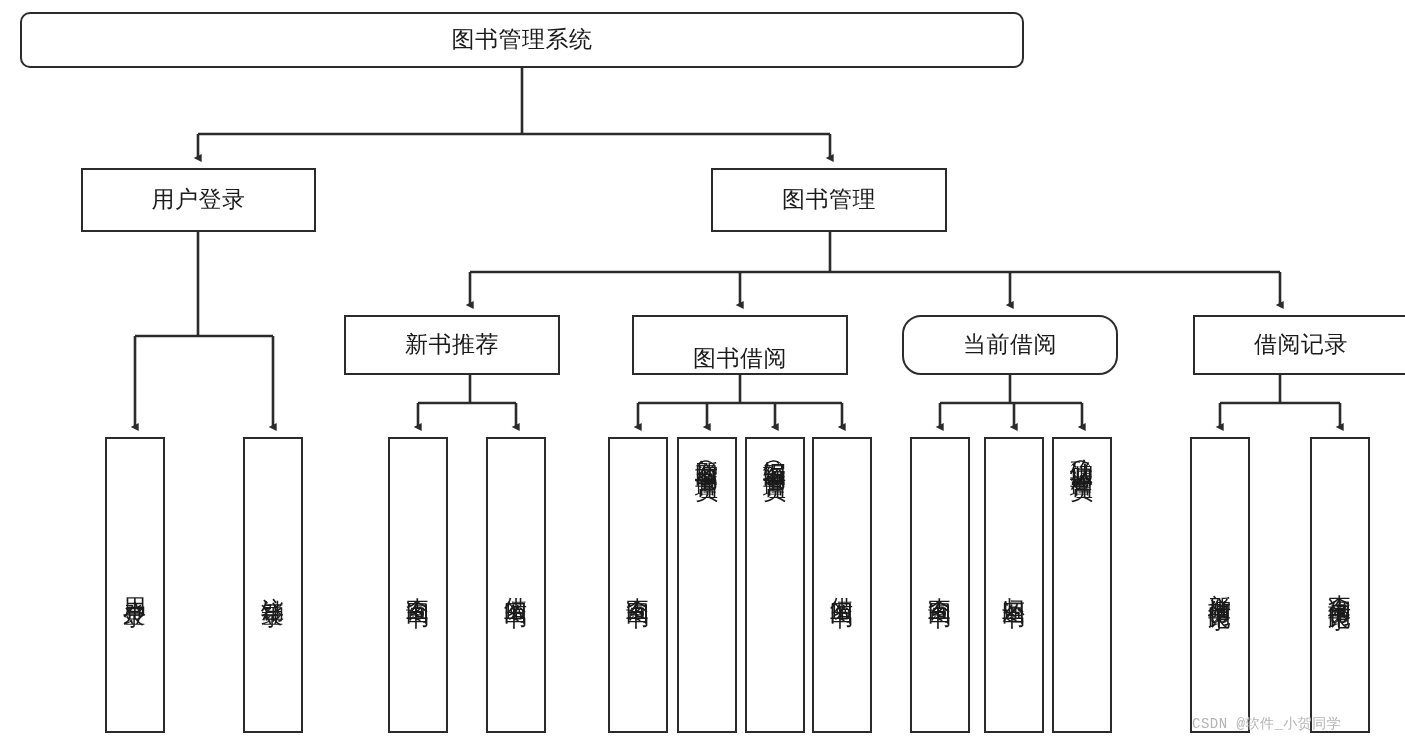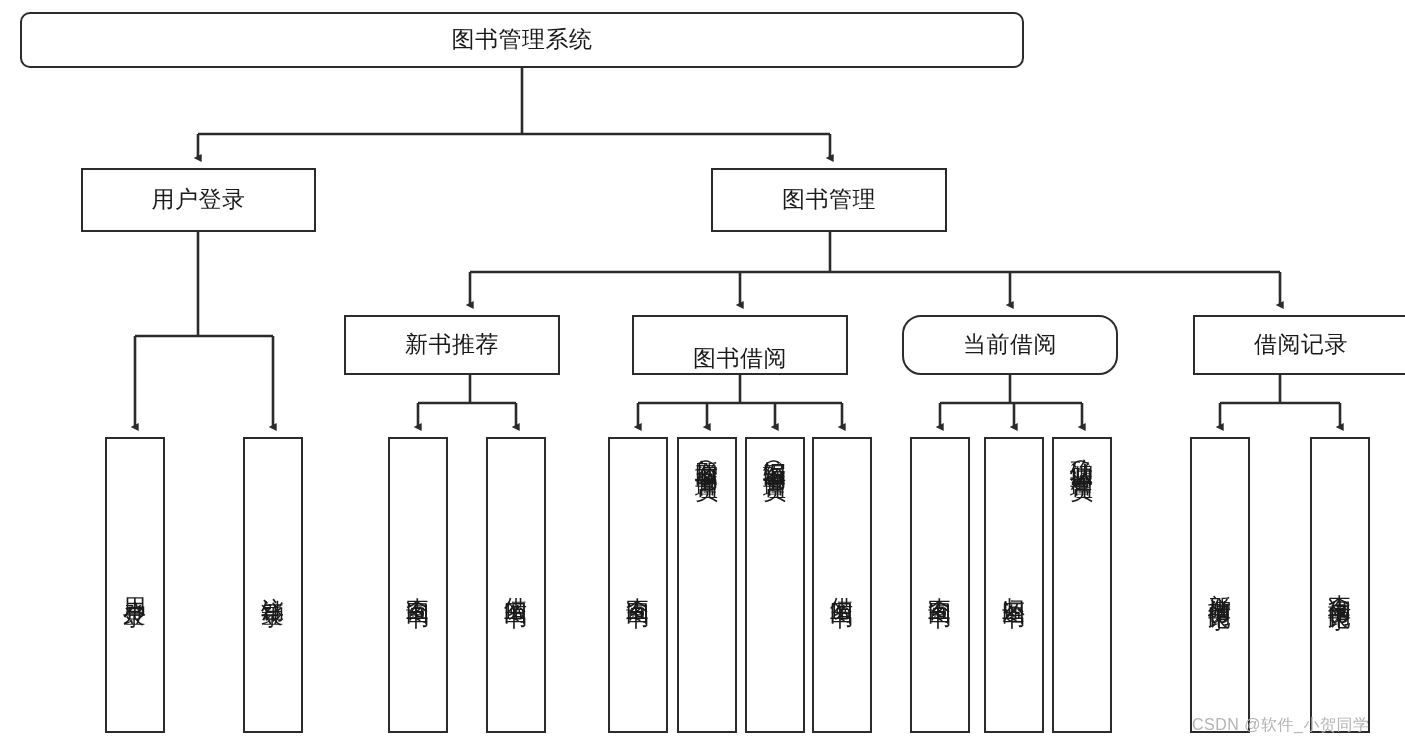--- a/index.html
+++ b/index.html
@@ -48,24 +48,25 @@
     padding-top: 2px;
     padding-bottom: 2px;
     align-items: center;
     justify-content: flex-start;
   }
   .node-v.center-v {
     justify-content: center;
   }
   .watermark {
     position: absolute;
-    font-size: 16px;
+    font-size: 14px;
     color: #b3b3b3;
     white-space: nowrap;
     letter-spacing: 0.5px;
+    font-family: Liberation Mono, monospace;
   }
 </style>
 </head>
 <body>
 
 <div id="diagram-root">
 
   <svg id="svg-layer" viewBox="0 0 1405 747" xmlns="http://www.w3.org/2000/svg">
     <defs>
       <marker id="arrowhead" markerWidth="9" markerHeight="9" refX="4.5" refY="4.2" orient="auto" markerUnits="userSpaceOnUse">

